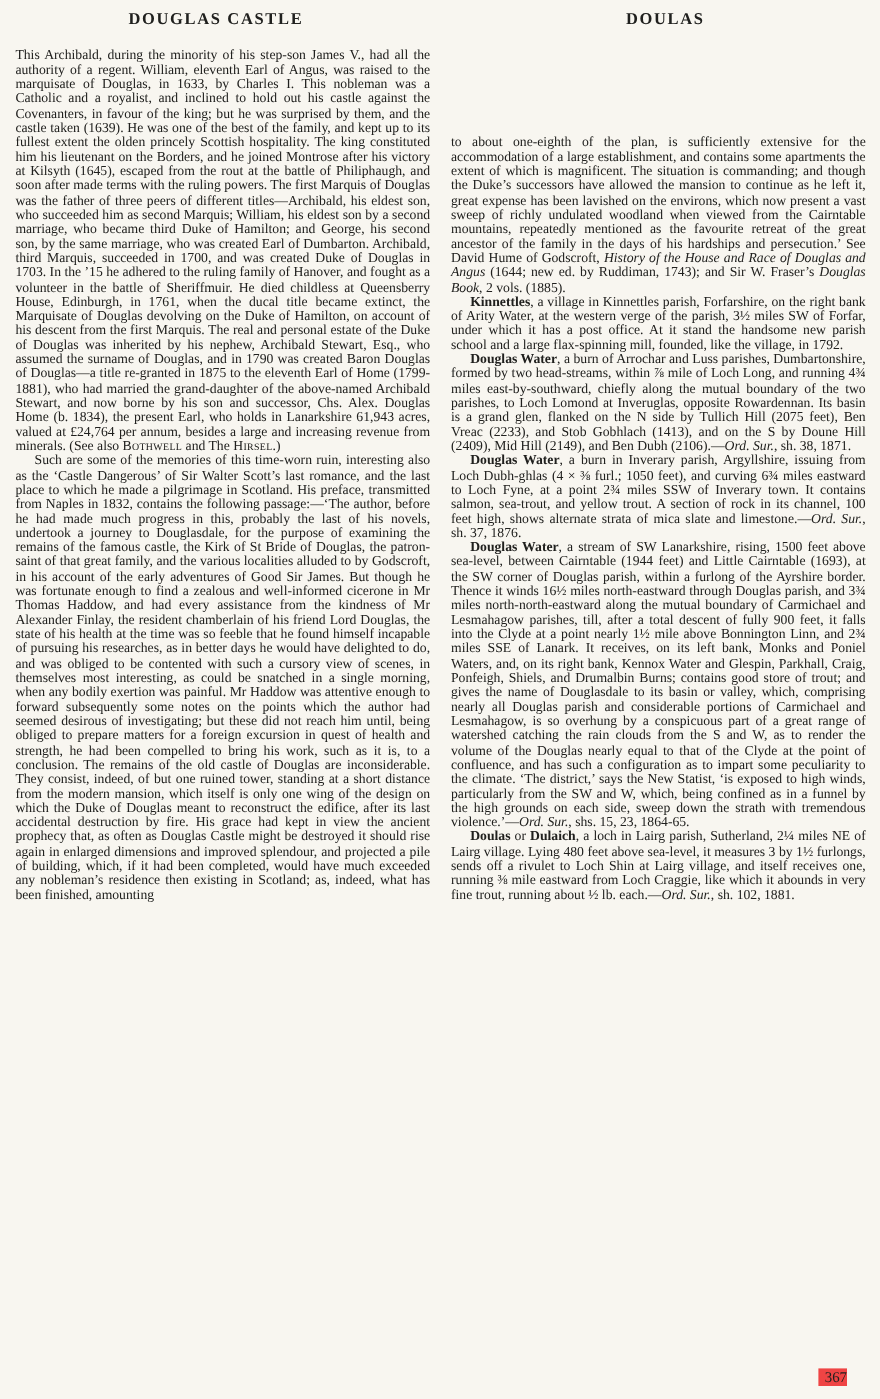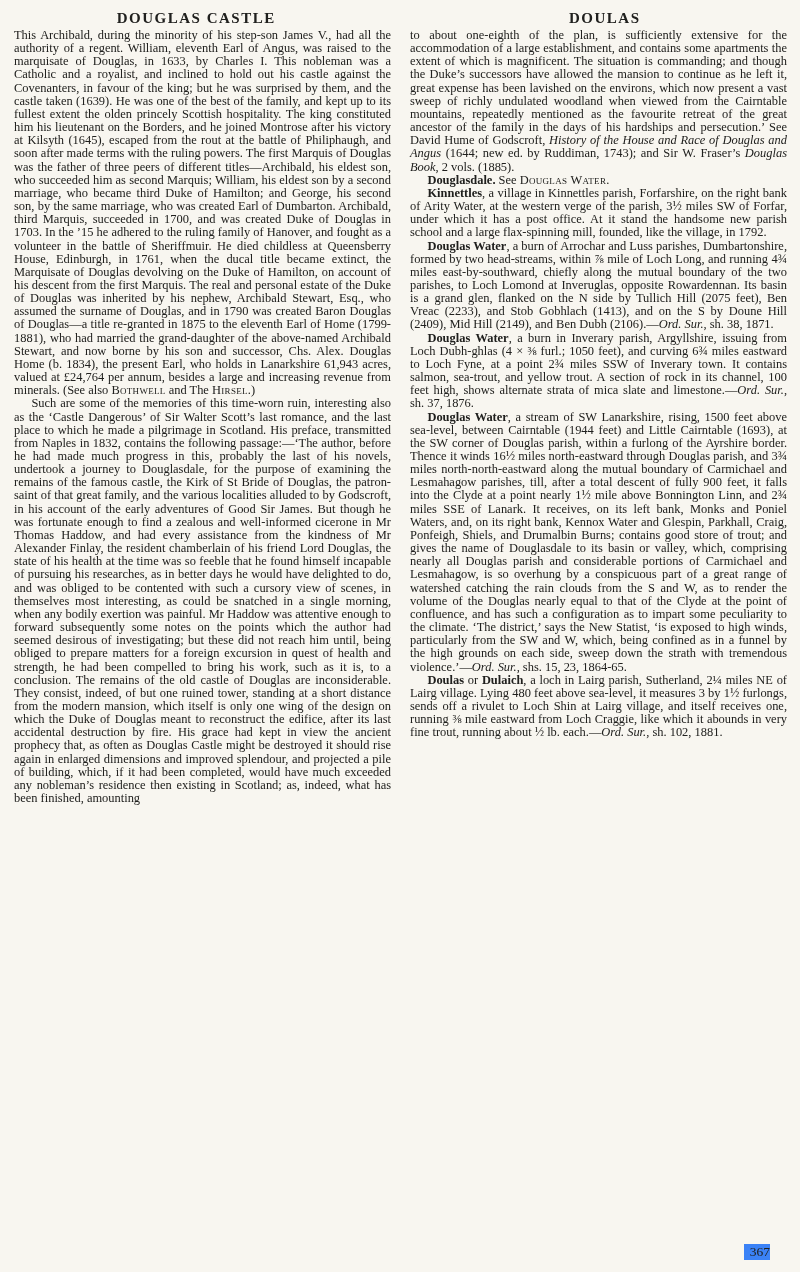--- a/index.html
+++ b/index.html
@@ -9,70 +9,69 @@
     width: 800px;
     height: 1272px;
     margin: 0 auto;
     background: #f8f6f0;
     color: #20201e;
     font-family: "Liberation Serif", "DejaVu Serif", serif;
     position: relative;
     padding: 10px 13px 6px 14px;
     overflow: hidden;
   }
-  .header-row { display: flex; margin-bottom: 2px; gap: 44px; }
+  .header-row { display: flex; margin-bottom: 17px; gap: 44px; }
   .head {
     width: 50%;
     text-align: center;
     font-weight: bold;
     font-size: 15px;
     letter-spacing: 1.5px;
   }
-  .columns { display: flex; align-items: flex-start; }
+  .columns { display: flex; align-items: flex-end; }
   .col {
     flex: 1 1 0;
     text-align: justify;
     font-size: 12.45px;
     line-height: 13.15px;
     hyphens: auto;
   }
   #left-col  { padding-right: 9px; }
   #right-col { padding-left: 9px; }
   .divider { width: 1px; background: #8f8e88; }
   .para { margin: 0; text-indent: 1.4em; }
   .para.first { text-indent: 0; }
   .sc { font-variant: small-caps; letter-spacing: 0.3px; }
   i { font-style: italic; }
   b { font-weight: bold; }
   .page-number {
     position: absolute;
     right: 30px;
     bottom: 12px;
     font-size: 13.5px;
-    background: #3b82f6;
+    background: #ef4444;
     padding-left: 6px;
   }
 </style>
 </head>
 <body>
 
 <div class="page">
   <div class="header-row">
     <div class="head">DOUGLAS CASTLE</div>
     <div class="head">DOULAS</div>
   </div>
   <div class="columns">
     <div class="col" id="left-col">
         <p class="para first">This Archibald, during the minority of his step-son James V., had all the authority of a regent. William, eleventh Earl of Angus, was raised to the marquisate of Douglas, in 1633, by Charles I. This nobleman was a Catholic and a royalist, and inclined to hold out his castle against the Covenanters, in favour of the king; but he was surprised by them, and the castle taken (1639). He was one of the best of the family, and kept up to its fullest extent the olden princely Scottish hospitality. The king constituted him his lieutenant on the Borders, and he joined Montrose after his victory at Kilsyth (1645), escaped from the rout at the battle of Philiphaugh, and soon after made terms with the ruling powers. The first Marquis of Douglas was the father of three peers of different titles—Archibald, his eldest son, who succeeded him as second Marquis; William, his eldest son by a second marriage, who became third Duke of Hamilton; and George, his second son, by the same marriage, who was created Earl of Dumbarton. Archibald, third Marquis, succeeded in 1700, and was created Duke of Douglas in 1703. In the ’15 he adhered to the ruling family of Hanover, and fought as a volunteer in the battle of Sheriffmuir. He died childless at Queensberry House, Edinburgh, in 1761, when the ducal title became extinct, the Marquisate of Douglas devolving on the Duke of Hamilton, on account of his descent from the first Marquis. The real and personal estate of the Duke of Douglas was inherited by his nephew, Archibald Stewart, Esq., who assumed the surname of Douglas, and in 1790 was created Baron Douglas of Douglas—a title re-granted in 1875 to the eleventh Earl of Home (1799-1881), who had married the grand-daughter of the above-named Archibald Stewart, and now borne by his son and successor, Chs. Alex. Douglas Home (b. 1834), the present Earl, who holds in Lanarkshire 61,943 acres, valued at £24,764 per annum, besides a large and increasing revenue from minerals. (See also <span class="sc">Bothwell</span> and The <span class="sc">Hirsel</span>.)</p>
         <p class="para">Such are some of the memories of this time-worn ruin, interesting also as the ‘Castle Dangerous’ of Sir Walter Scott’s last romance, and the last place to which he made a pilgrimage in Scotland. His preface, transmitted from Naples in 1832, contains the following passage:—‘The author, before he had made much progress in this, probably the last of his novels, undertook a journey to Douglasdale, for the purpose of examining the remains of the famous castle, the Kirk of St Bride of Douglas, the patron-saint of that great family, and the various localities alluded to by Godscroft, in his account of the early adventures of Good Sir James. But though he was fortunate enough to find a zealous and well-informed cicerone in Mr Thomas Haddow, and had every assistance from the kindness of Mr Alexander Finlay, the resident chamberlain of his friend Lord Douglas, the state of his health at the time was so feeble that he found himself incapable of pursuing his researches, as in better days he would have delighted to do, and was obliged to be contented with such a cursory view of scenes, in themselves most interesting, as could be snatched in a single morning, when any bodily exertion was painful. Mr Haddow was attentive enough to forward subsequently some notes on the points which the author had seemed desirous of investigating; but these did not reach him until, being obliged to prepare matters for a foreign excursion in quest of health and strength, he had been compelled to bring his work, such as it is, to a conclusion. The remains of the old castle of Douglas are inconsiderable. They consist, indeed, of but one ruined tower, standing at a short distance from the modern mansion, which itself is only one wing of the design on which the Duke of Douglas meant to reconstruct the edifice, after its last accidental destruction by fire. His grace had kept in view the ancient prophecy that, as often as Douglas Castle might be destroyed it should rise again in enlarged dimensions and improved splendour, and projected a pile of building, which, if it had been completed, would have much exceeded any nobleman’s residence then existing in Scotland; as, indeed, what has been finished, amounting</p>
       </div>
     <div class="divider"></div>
     <div class="col" id="right-col">
         <p class="para first">to about one-eighth of the plan, is sufficiently extensive for the accommodation of a large establishment, and contains some apartments the extent of which is magnificent. The situation is commanding; and though the Duke’s successors have allowed the mansion to continue as he left it, great expense has been lavished on the environs, which now present a vast sweep of richly undulated woodland when viewed from the Cairntable mountains, repeatedly mentioned as the favourite retreat of the great ancestor of the family in the days of his hardships and persecution.’ See David Hume of Godscroft, <i>History of the House and Race of Douglas and Angus</i> (1644; new ed. by Ruddiman, 1743); and Sir W. Fraser’s <i>Douglas Book</i>, 2 vols. (1885).</p>
-        <p class="para"><b>Douglasdale.</b> See <span class="sc">Douglas Water</span>.</p>
         <p class="para"><b>Kinnettles</b>, a village in Kinnettles parish, Forfarshire, on the right bank of Arity Water, at the western verge of the parish, 3½ miles SW of Forfar, under which it has a post office. At it stand the handsome new parish school and a large flax-spinning mill, founded, like the village, in 1792.</p>
         <p class="para"><b>Douglas Water</b>, a burn of Arrochar and Luss parishes, Dumbartonshire, formed by two head-streams, within ⅞ mile of Loch Long, and running 4¾ miles east-by-southward, chiefly along the mutual boundary of the two parishes, to Loch Lomond at Inveruglas, opposite Rowardennan. Its basin is a grand glen, flanked on the N side by Tullich Hill (2075 feet), Ben Vreac (2233), and Stob Gobhlach (1413), and on the S by Doune Hill (2409), Mid Hill (2149), and Ben Dubh (2106).—<i>Ord. Sur.</i>, sh. 38, 1871.</p>
         <p class="para"><b>Douglas Water</b>, a burn in Inverary parish, Argyllshire, issuing from Loch Dubh-ghlas (4 × ⅜ furl.; 1050 feet), and curving 6¾ miles eastward to Loch Fyne, at a point 2¾ miles SSW of Inverary town. It contains salmon, sea-trout, and yellow trout. A section of rock in its channel, 100 feet high, shows alternate strata of mica slate and limestone.—<i>Ord. Sur.</i>, sh. 37, 1876.</p>
         <p class="para"><b>Douglas Water</b>, a stream of SW Lanarkshire, rising, 1500 feet above sea-level, between Cairntable (1944 feet) and Little Cairntable (1693), at the SW corner of Douglas parish, within a furlong of the Ayrshire border. Thence it winds 16½ miles north-eastward through Douglas parish, and 3¾ miles north-north-eastward along the mutual boundary of Carmichael and Lesmahagow parishes, till, after a total descent of fully 900 feet, it falls into the Clyde at a point nearly 1½ mile above Bonnington Linn, and 2¾ miles SSE of Lanark. It receives, on its left bank, Monks and Poniel Waters, and, on its right bank, Kennox Water and Glespin, Parkhall, Craig, Ponfeigh, Shiels, and Drumalbin Burns; contains good store of trout; and gives the name of Douglasdale to its basin or valley, which, comprising nearly all Douglas parish and considerable portions of Carmichael and Lesmahagow, is so overhung by a conspicuous part of a great range of watershed catching the rain clouds from the S and W, as to render the volume of the Douglas nearly equal to that of the Clyde at the point of confluence, and has such a configuration as to impart some peculiarity to the climate. ‘The district,’ says the New Statist, ‘is exposed to high winds, particularly from the SW and W, which, being confined as in a funnel by the high grounds on each side, sweep down the strath with tremendous violence.’—<i>Ord. Sur.</i>, shs. 15, 23, 1864-65.</p>
         <p class="para"><b>Doulas</b> or <b>Dulaich</b>, a loch in Lairg parish, Sutherland, 2¼ miles NE of Lairg village. Lying 480 feet above sea-level, it measures 3 by 1½ furlongs, sends off a rivulet to Loch Shin at Lairg village, and itself receives one, running ⅜ mile eastward from Loch Craggie, like which it abounds in very fine trout, running about ½ lb. each.—<i>Ord. Sur.</i>, sh. 102, 1881.</p>
       </div>
   </div>
   <div class="page-number">367</div>
 </div>
 

